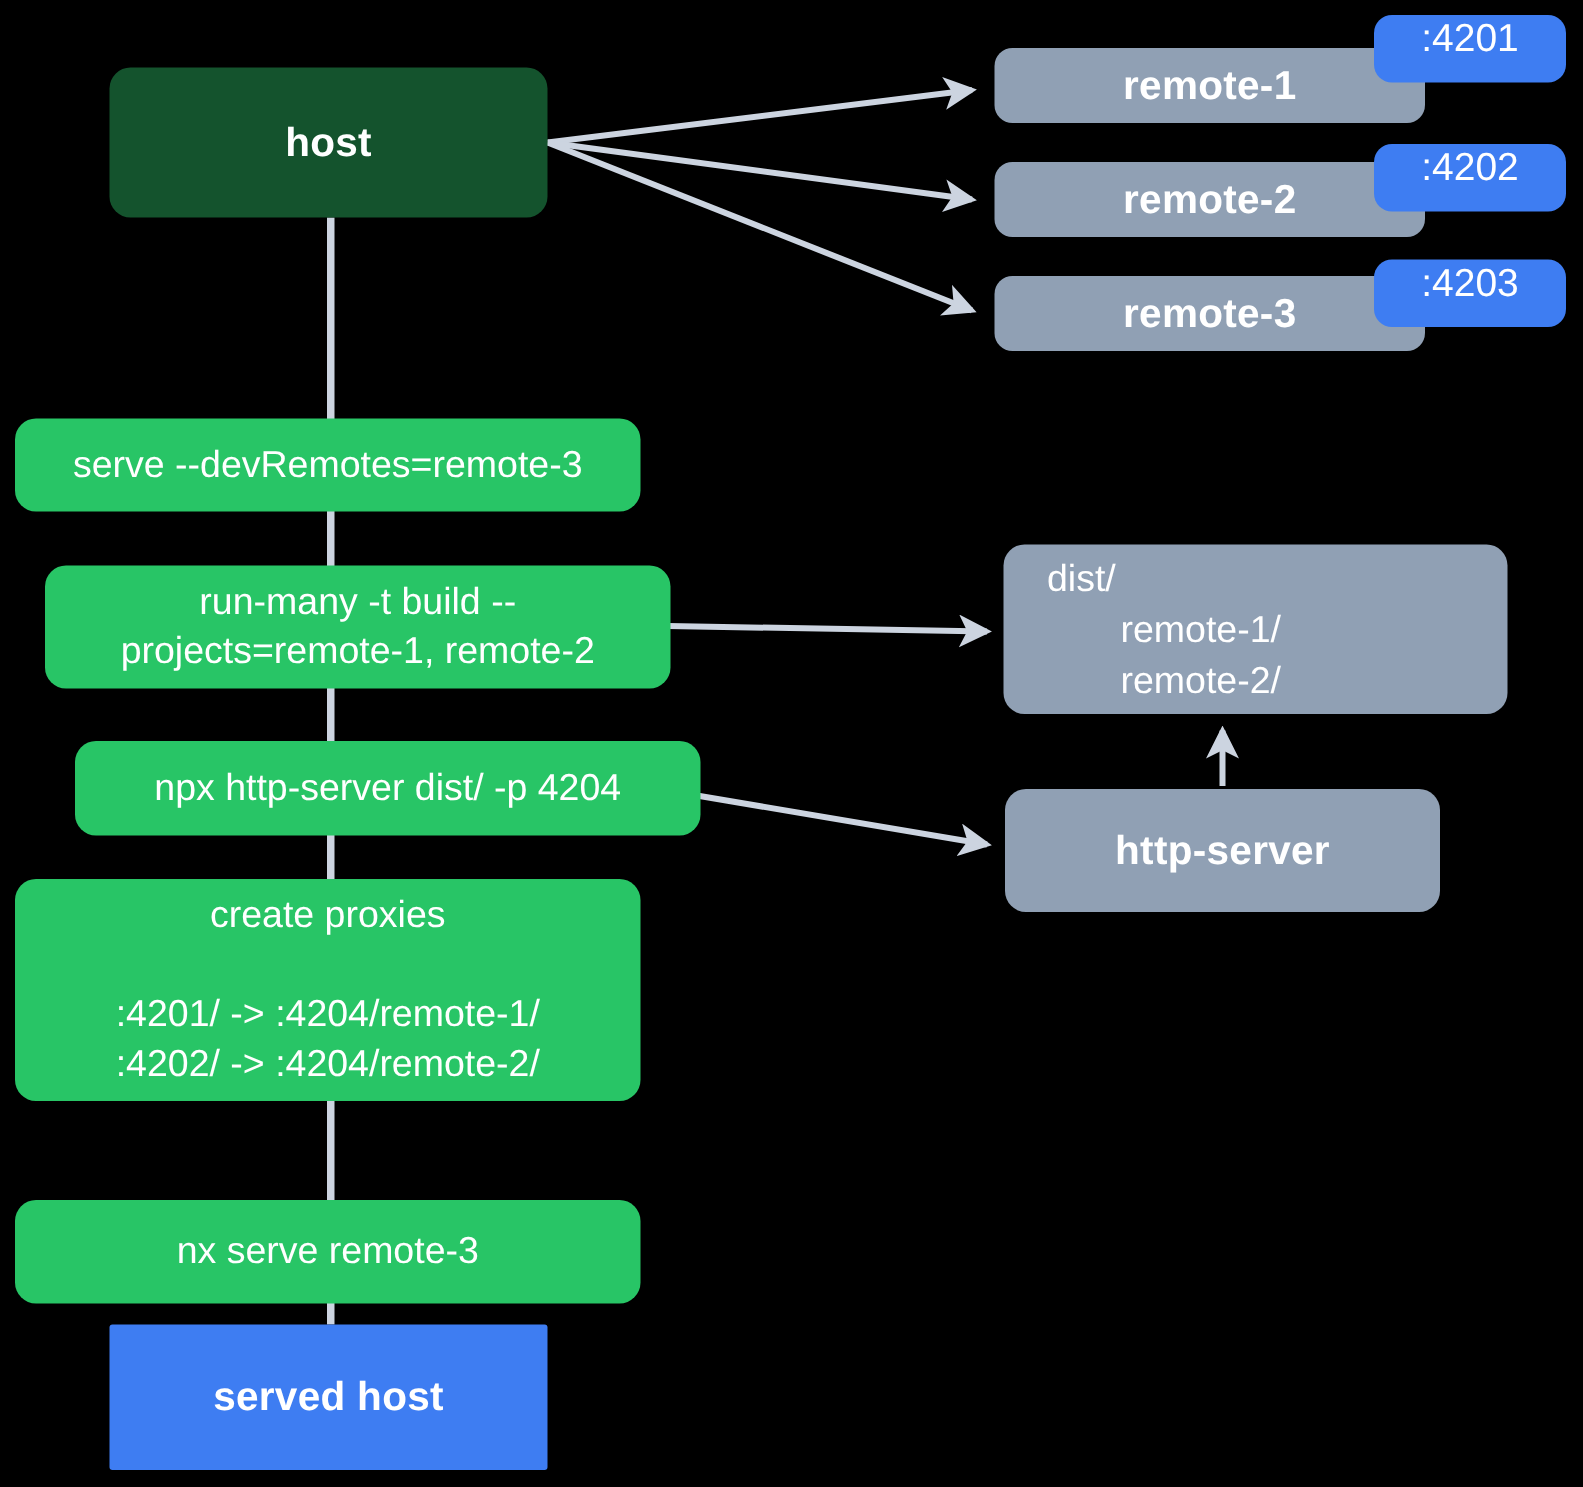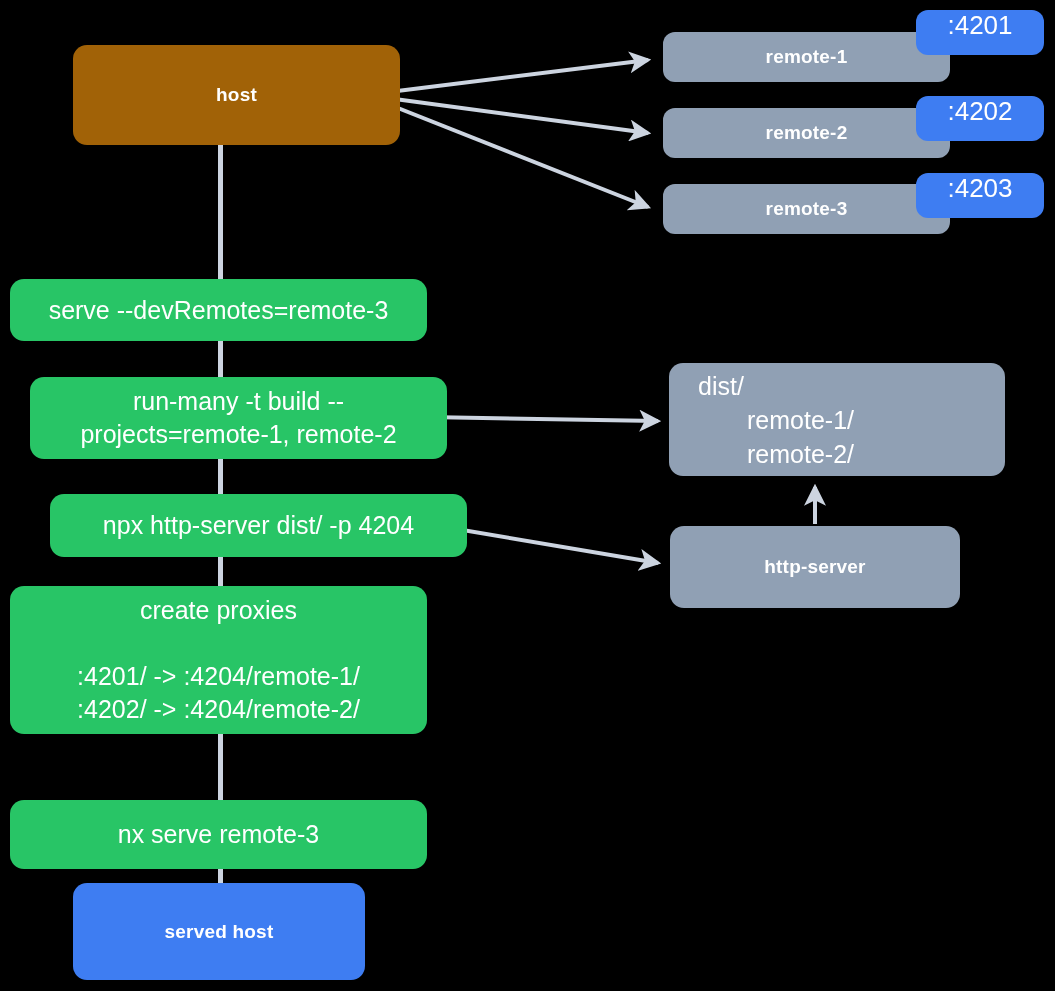--- a/index.html
+++ b/index.html
@@ -24,37 +24,37 @@
     position: absolute;
     display: flex;
     flex-direction: column;
     align-items: center;
     justify-content: center;
     color: #ffffff;
     text-align: center;
     z-index: 1;
   }
   .node-title {
-    font-size: 19px;
+    font-size: 27px;
     font-weight: 700;
     letter-spacing: 0.2px;
   }
   
   .host-node {
     left: 73px; top: 45px;
-    width: 327px; height: 100px;
-    background: #a16207;
+    width: 292px; height: 100px;
+    background: #14532d;
     border-radius: 14px;
   }
   
   .served-host-node {
     left: 73px; top: 883px;
     width: 292px; height: 97px;
     background: #3e7df2;
-    border-radius: 14px;
+    border-radius: 2px;
   }
   
   .remote-node {
     left: 663px;
     width: 287px; height: 50px;
     background: #90a0b4;
     border-radius: 12px;
   }
   .remote-1 { top: 32px; }
   .remote-2 { top: 108px; }

